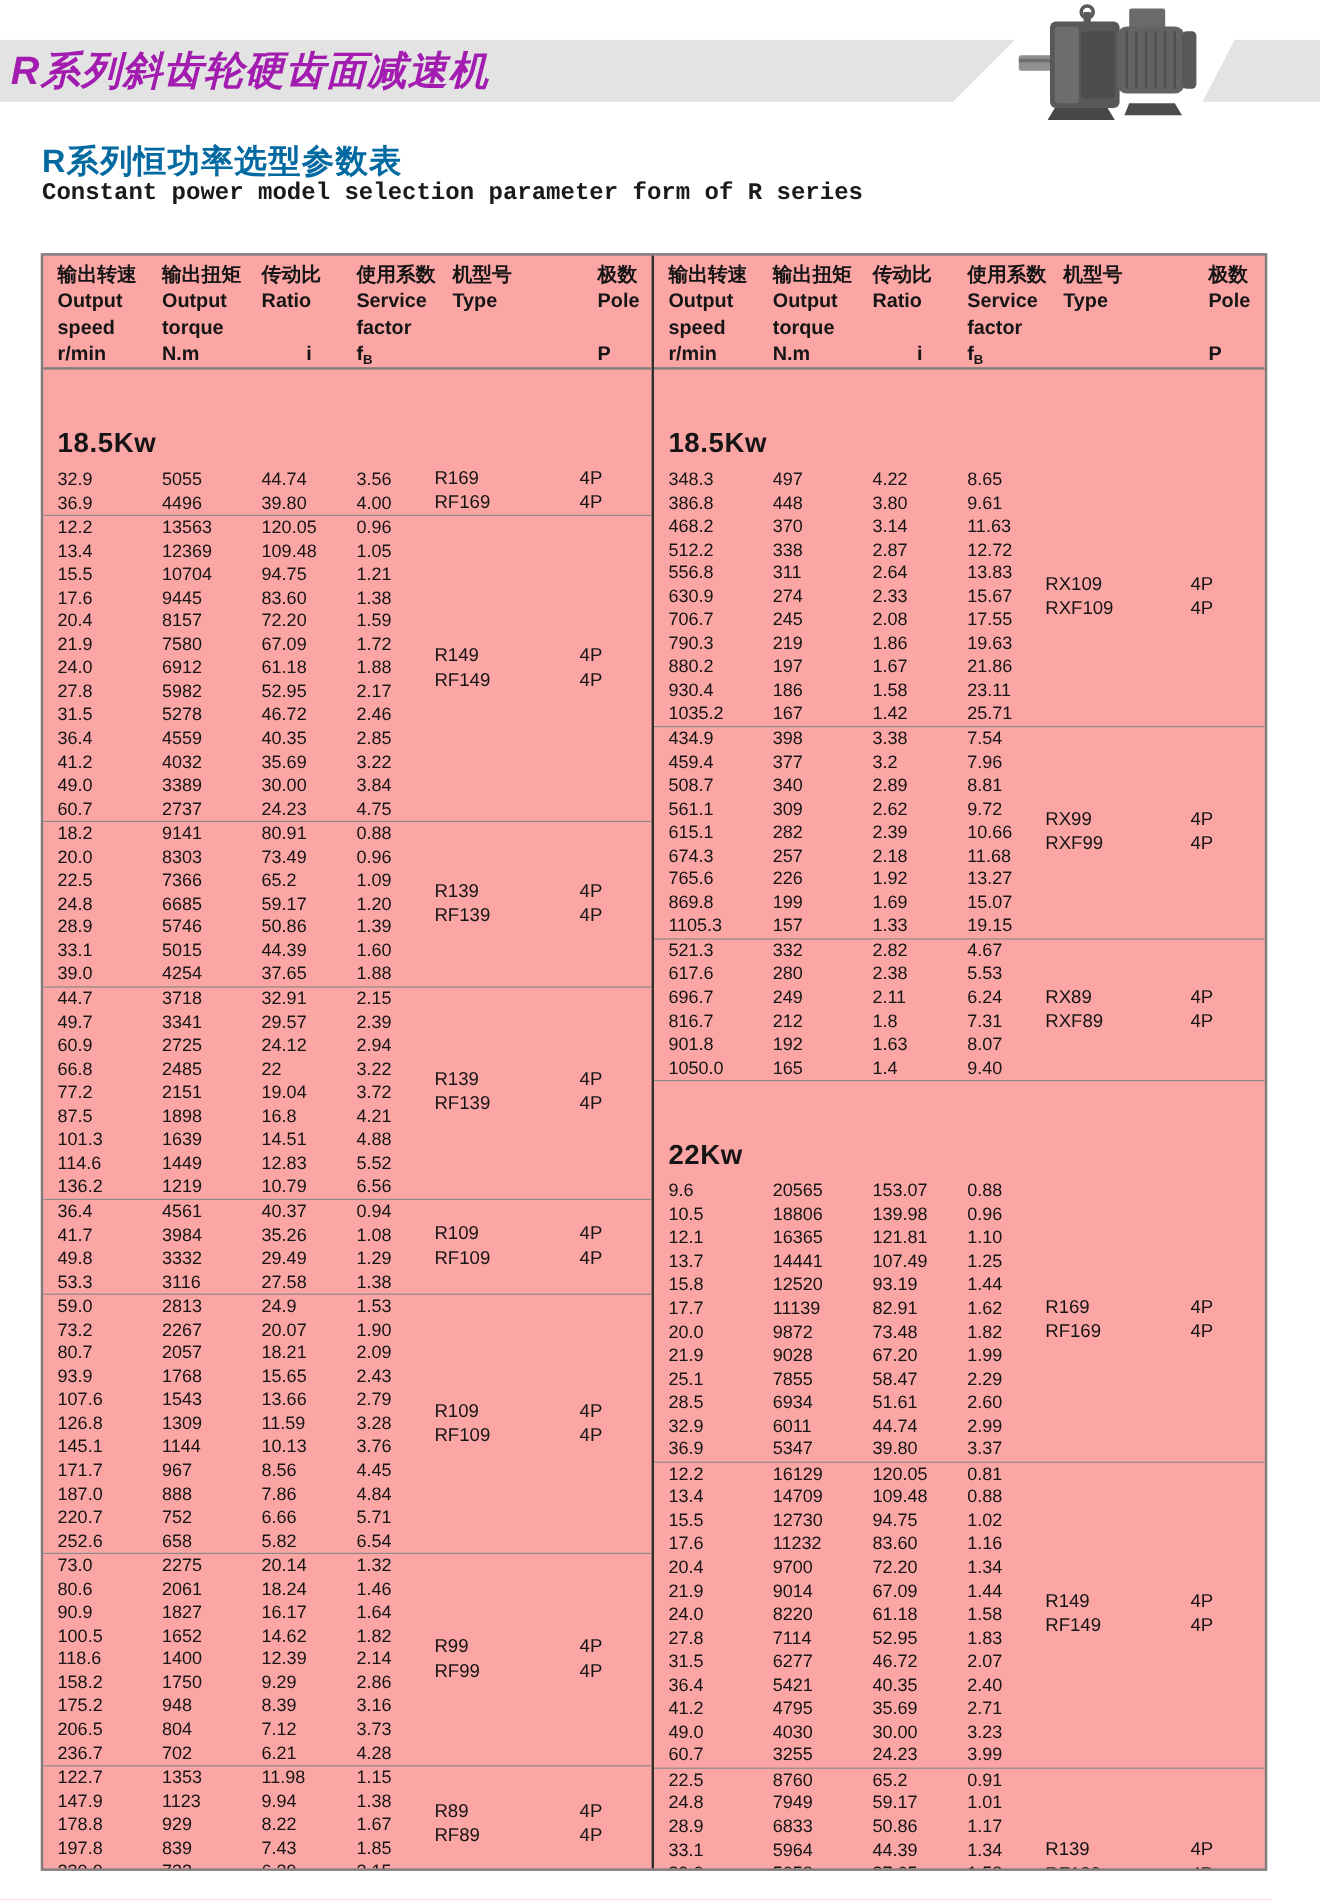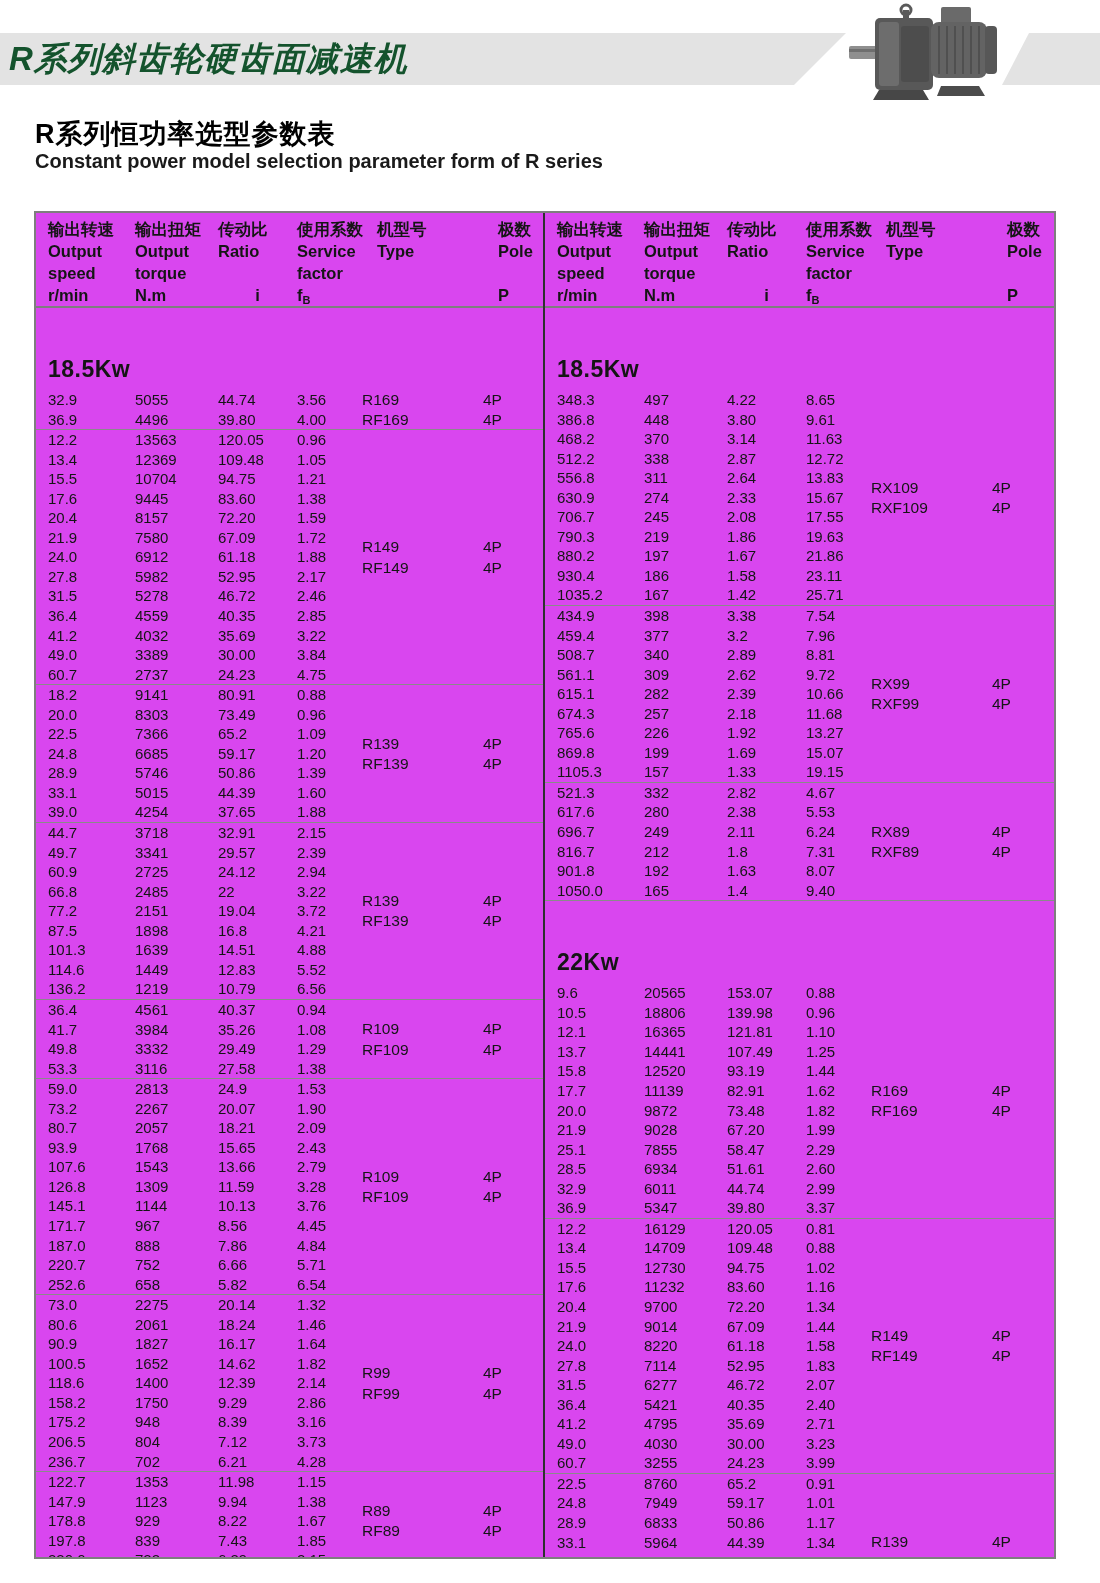--- a/index.html
+++ b/index.html
@@ -12,44 +12,44 @@
 
   
   .band{
     position:absolute;left:0;top:33px;width:846px;height:52px;
     background:#e3e3e3;
     clip-path:polygon(0 0,100% 0,calc(100% - 52px) 100%,0 100%);
   }
   .band-title{
     display:block;line-height:52px;padding-left:9px;
     font-size:33px;font-weight:bold;font-style:italic;letter-spacing:1px;
-    color:#14532d;white-space:nowrap;
+    color:#a21caf;white-space:nowrap;
   }
   .band-right{
     position:absolute;top:33px;left:1002px;width:98px;height:52px;
     background:#e3e3e3;
     clip-path:polygon(27px 0,100% 0,100% 100%,0 100%);
   }
   .gearmotor{position:absolute;left:845px;top:2px;}
 
   
   .title-zh{
     position:absolute;left:35px;top:116px;margin:0;
-    font-size:27px;font-weight:bold;color:#000000;letter-spacing:1px;
+    font-size:27px;font-weight:bold;color:#0369a1;letter-spacing:1px;
   }
   .title-en{
     position:absolute;left:35px;top:150px;margin:0;
-    font-size:20px;font-weight:bold;color:#1a1a1a;
+    font-size:20px;font-weight:bold;color:#1a1a1a;font-family:Liberation Mono, monospace;
   }
 
   
   .tables{
     position:absolute;left:34px;top:211px;width:1022px;height:1348px;
     border:2px solid #7e7e7e;box-sizing:border-box;
-    display:flex;background:#d946ef;
+    display:flex;background:#fca5a5;
   }
   .half{width:50%;box-sizing:border-box;overflow:hidden;}
   .half.lefthalf{border-right:2px solid #2f2f2f;}
 
   .thead{
     box-sizing:border-box;height:95px;padding:5px 0 0 12px;
     border-bottom:2px solid #7e7e7e;
     display:grid;grid-template-columns:87px 83px 79px 80px 121px 1fr;
     font-weight:bold;font-size:16.5px;
   }

